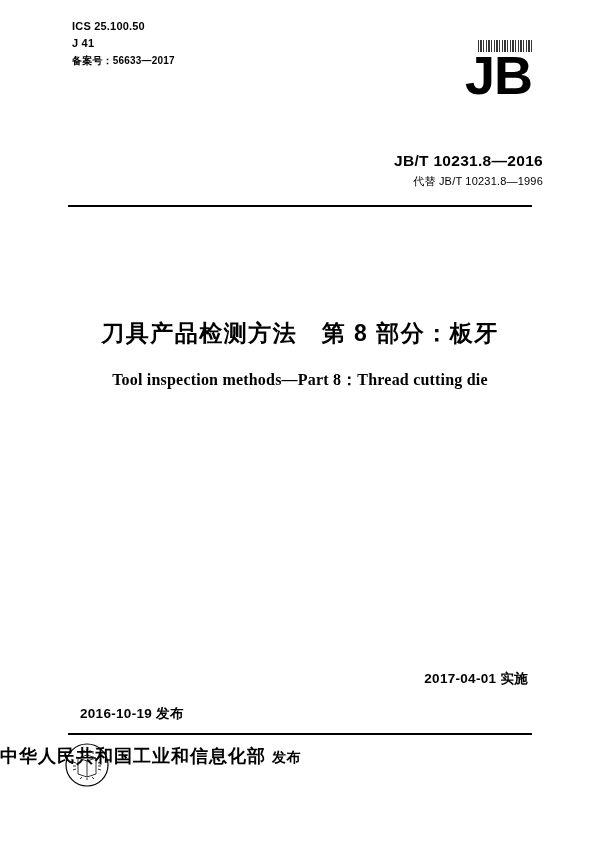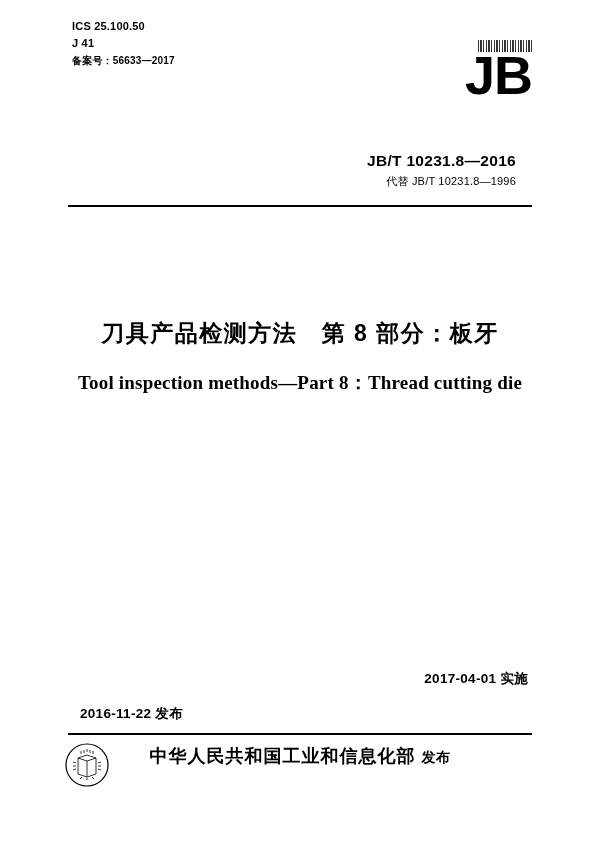--- a/index.html
+++ b/index.html
@@ -79,21 +79,21 @@
     text-align: center;
     font-family: "Liberation Sans", sans-serif;
     font-weight: bold;
     font-size: 30px;
     letter-spacing: 4px;
   }
 
   
   .std-no-block {
     position: absolute;
-    right: 84px;
+    right: 57px;
     top: 152px;
     text-align: right;
     font-family: "Liberation Sans", sans-serif;
   }
   .std-no {
     font-size: 15.5px;
     font-weight: bold;
     letter-spacing: 0.3px;
   }
   .std-replaces {
@@ -124,21 +124,21 @@
     letter-spacing: 1.5px;
   }
   .doc-title-en {
     position: absolute;
     left: 0;
     right: 0;
     top: 370px;
     text-align: center;
     font-family: "Liberation Serif", serif;
     font-weight: bold;
-    font-size: 19px;
+    font-size: 16px;
     letter-spacing: 0.2px;
   }
 
   
   .date-issue {
     position: absolute;
     left: 80px;
     top: 705px;
     font-family: "Liberation Sans", sans-serif;
     font-size: 13.5px;
@@ -161,21 +161,21 @@
     top: 733px;
     border-top: 2px solid #000;
   }
 
   
   .publisher {
     position: absolute;
     left: 0;
     right: 0;
     top: 744px;
-    text-align: center;
+    text-align: left;
     font-family: "Liberation Sans", sans-serif;
     font-weight: bold;
     font-size: 18px;
     letter-spacing: 1px;
   }
   .publisher .pub-verb {
     font-size: 14px;
     font-weight: bold;
     letter-spacing: 0.5px;
   }
@@ -207,21 +207,21 @@
   <div class="std-no-block">
     <div class="std-no">JB/T 10231.8—2016</div>
     <div class="std-replaces">代替 JB/T 10231.8—1996</div>
   </div>
 
   <div class="rule-top"></div>
 
   <div class="doc-title-cn">刀具产品检测方法　第 8 部分：板牙</div>
   <div class="doc-title-en">Tool inspection methods—Part 8：Thread cutting die</div>
 
-  <div class="date-issue">2016-11-22 发布</div>
+  <div class="date-issue">2016-10-19 发布</div>
   <div class="date-impl">2017-04-01 实施</div>
 
   <div class="rule-bottom"></div>
 
   <svg class="emblem" viewBox="0 0 46 46">
     <circle cx="23" cy="23" r="21" fill="none" stroke="#000" stroke-width="1.2"></circle>
     <g stroke="#000" stroke-width="0.8" fill="none">
       <path d="M14 16 L14 32 L23 35 L32 32 L32 16 L23 13 Z"></path>
       <path d="M14 16 L23 19 L32 16"></path>
       <path d="M23 19 L23 35"></path>

